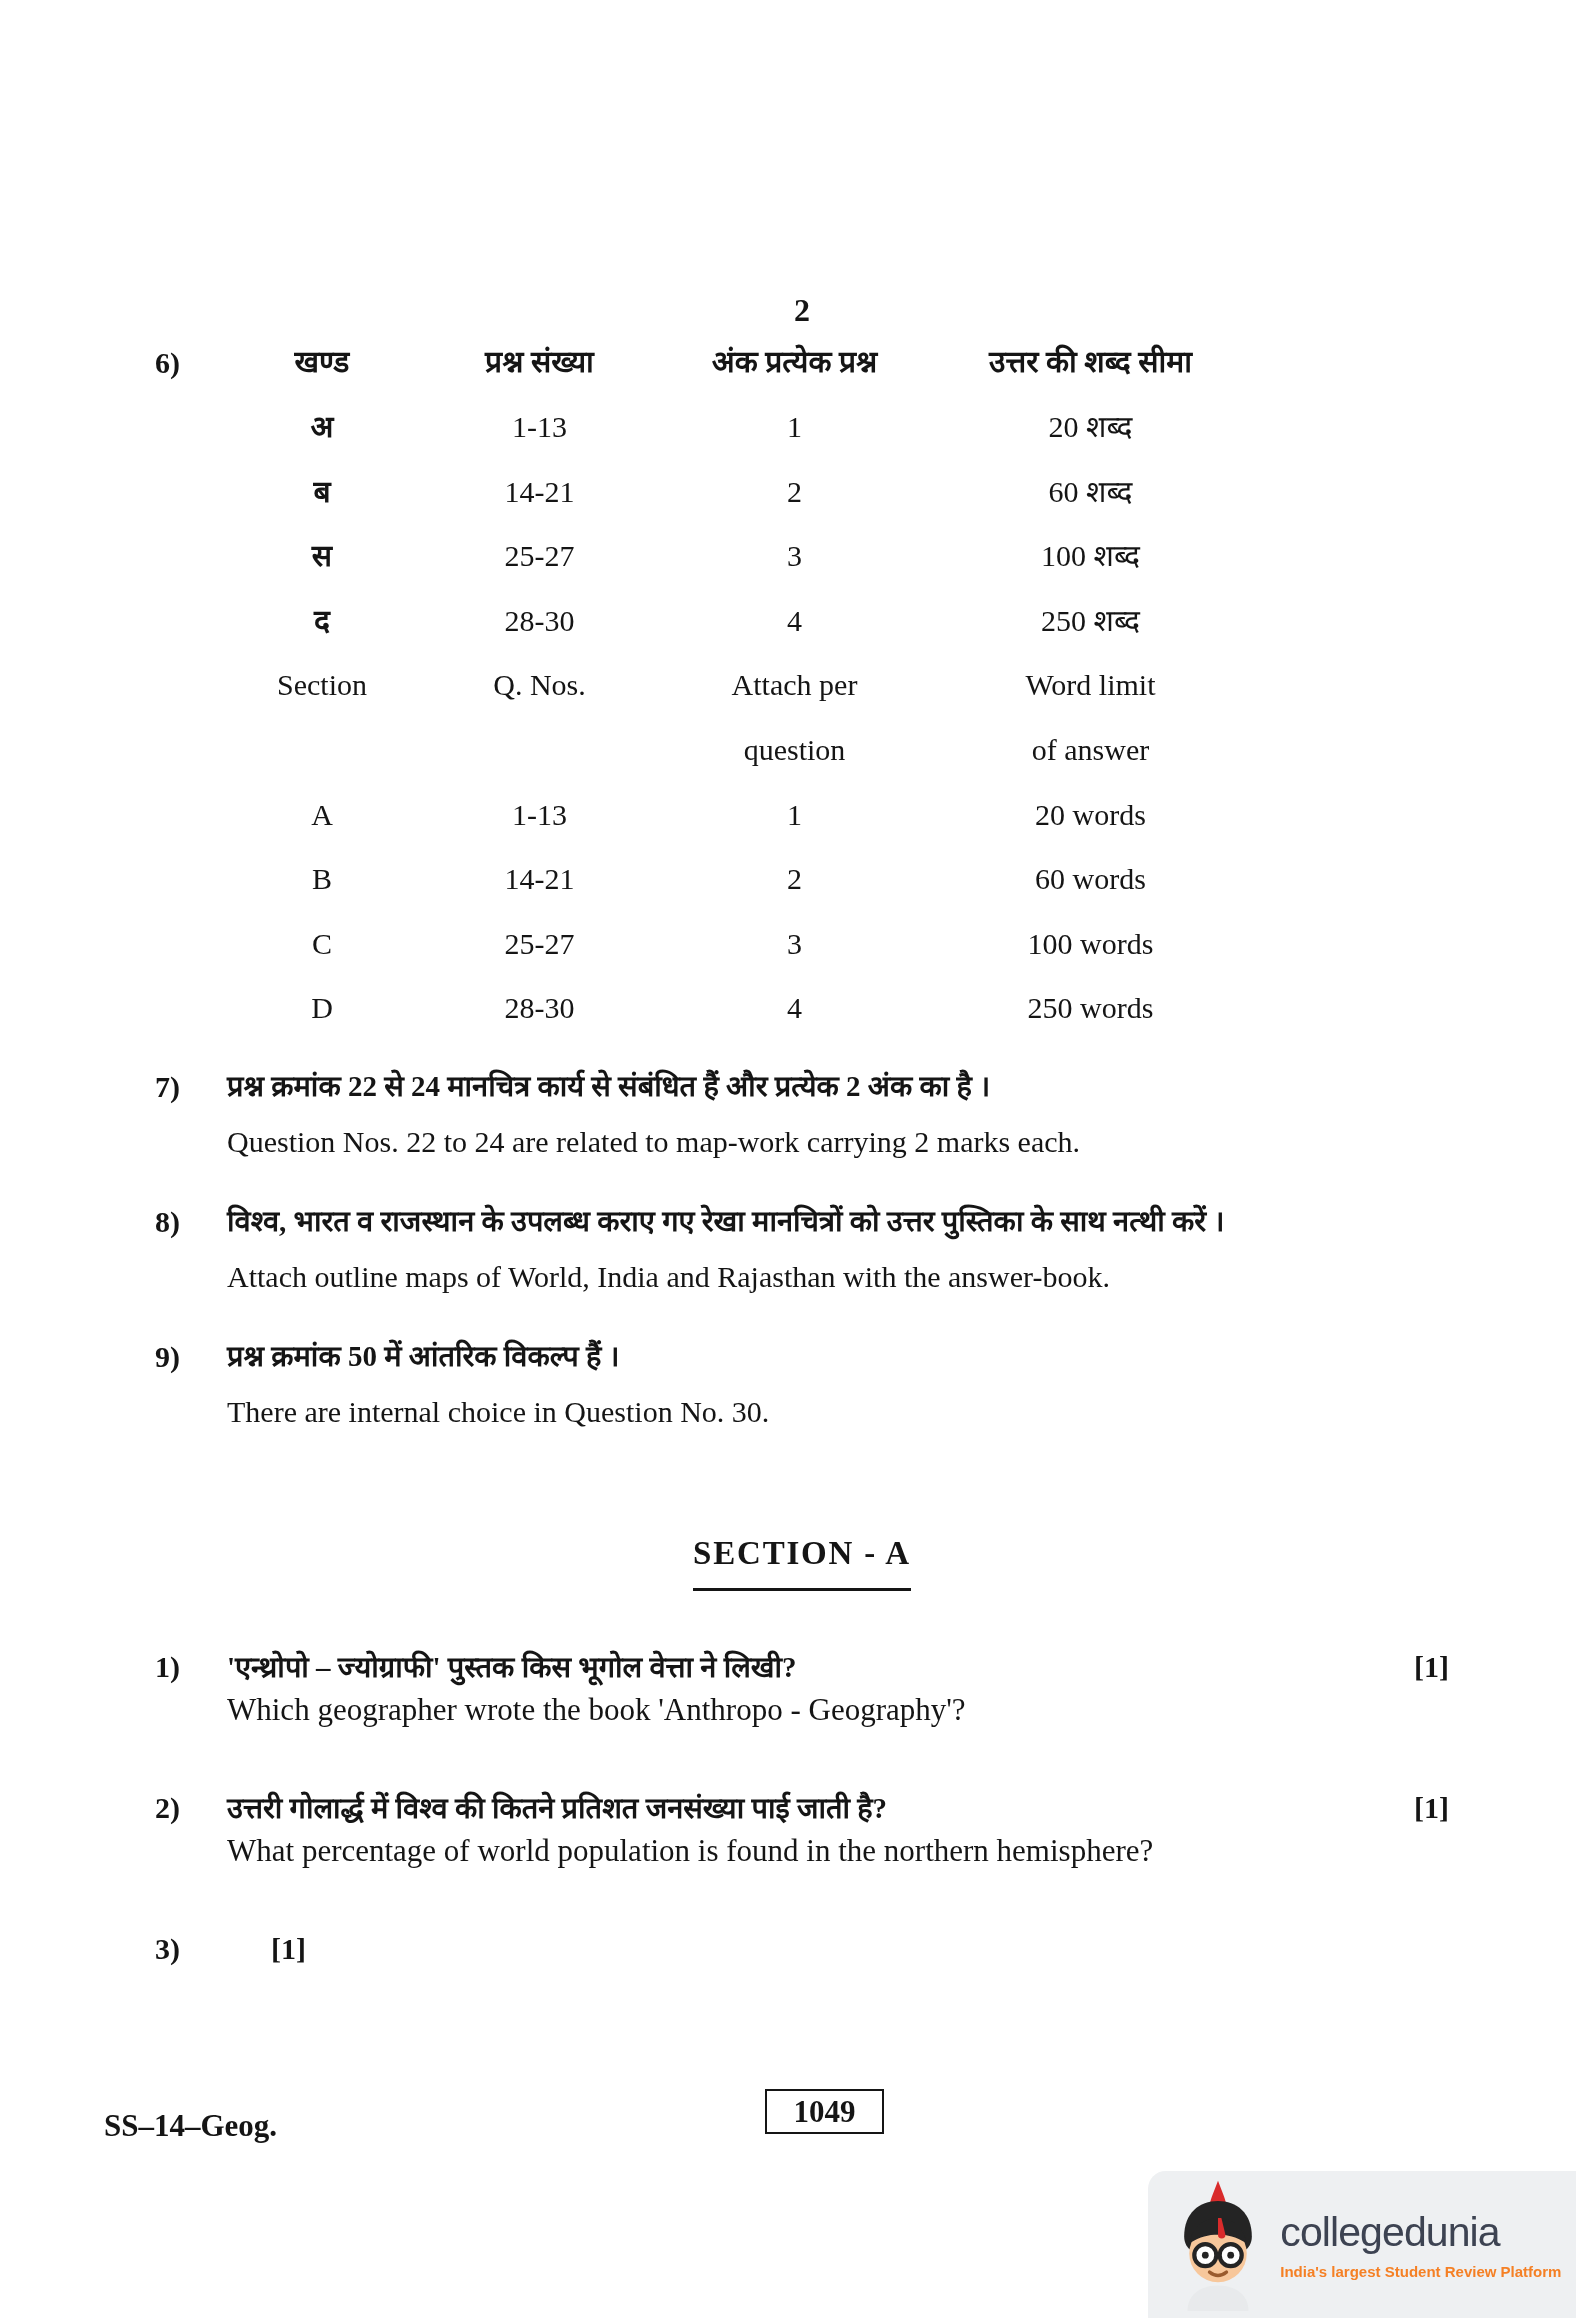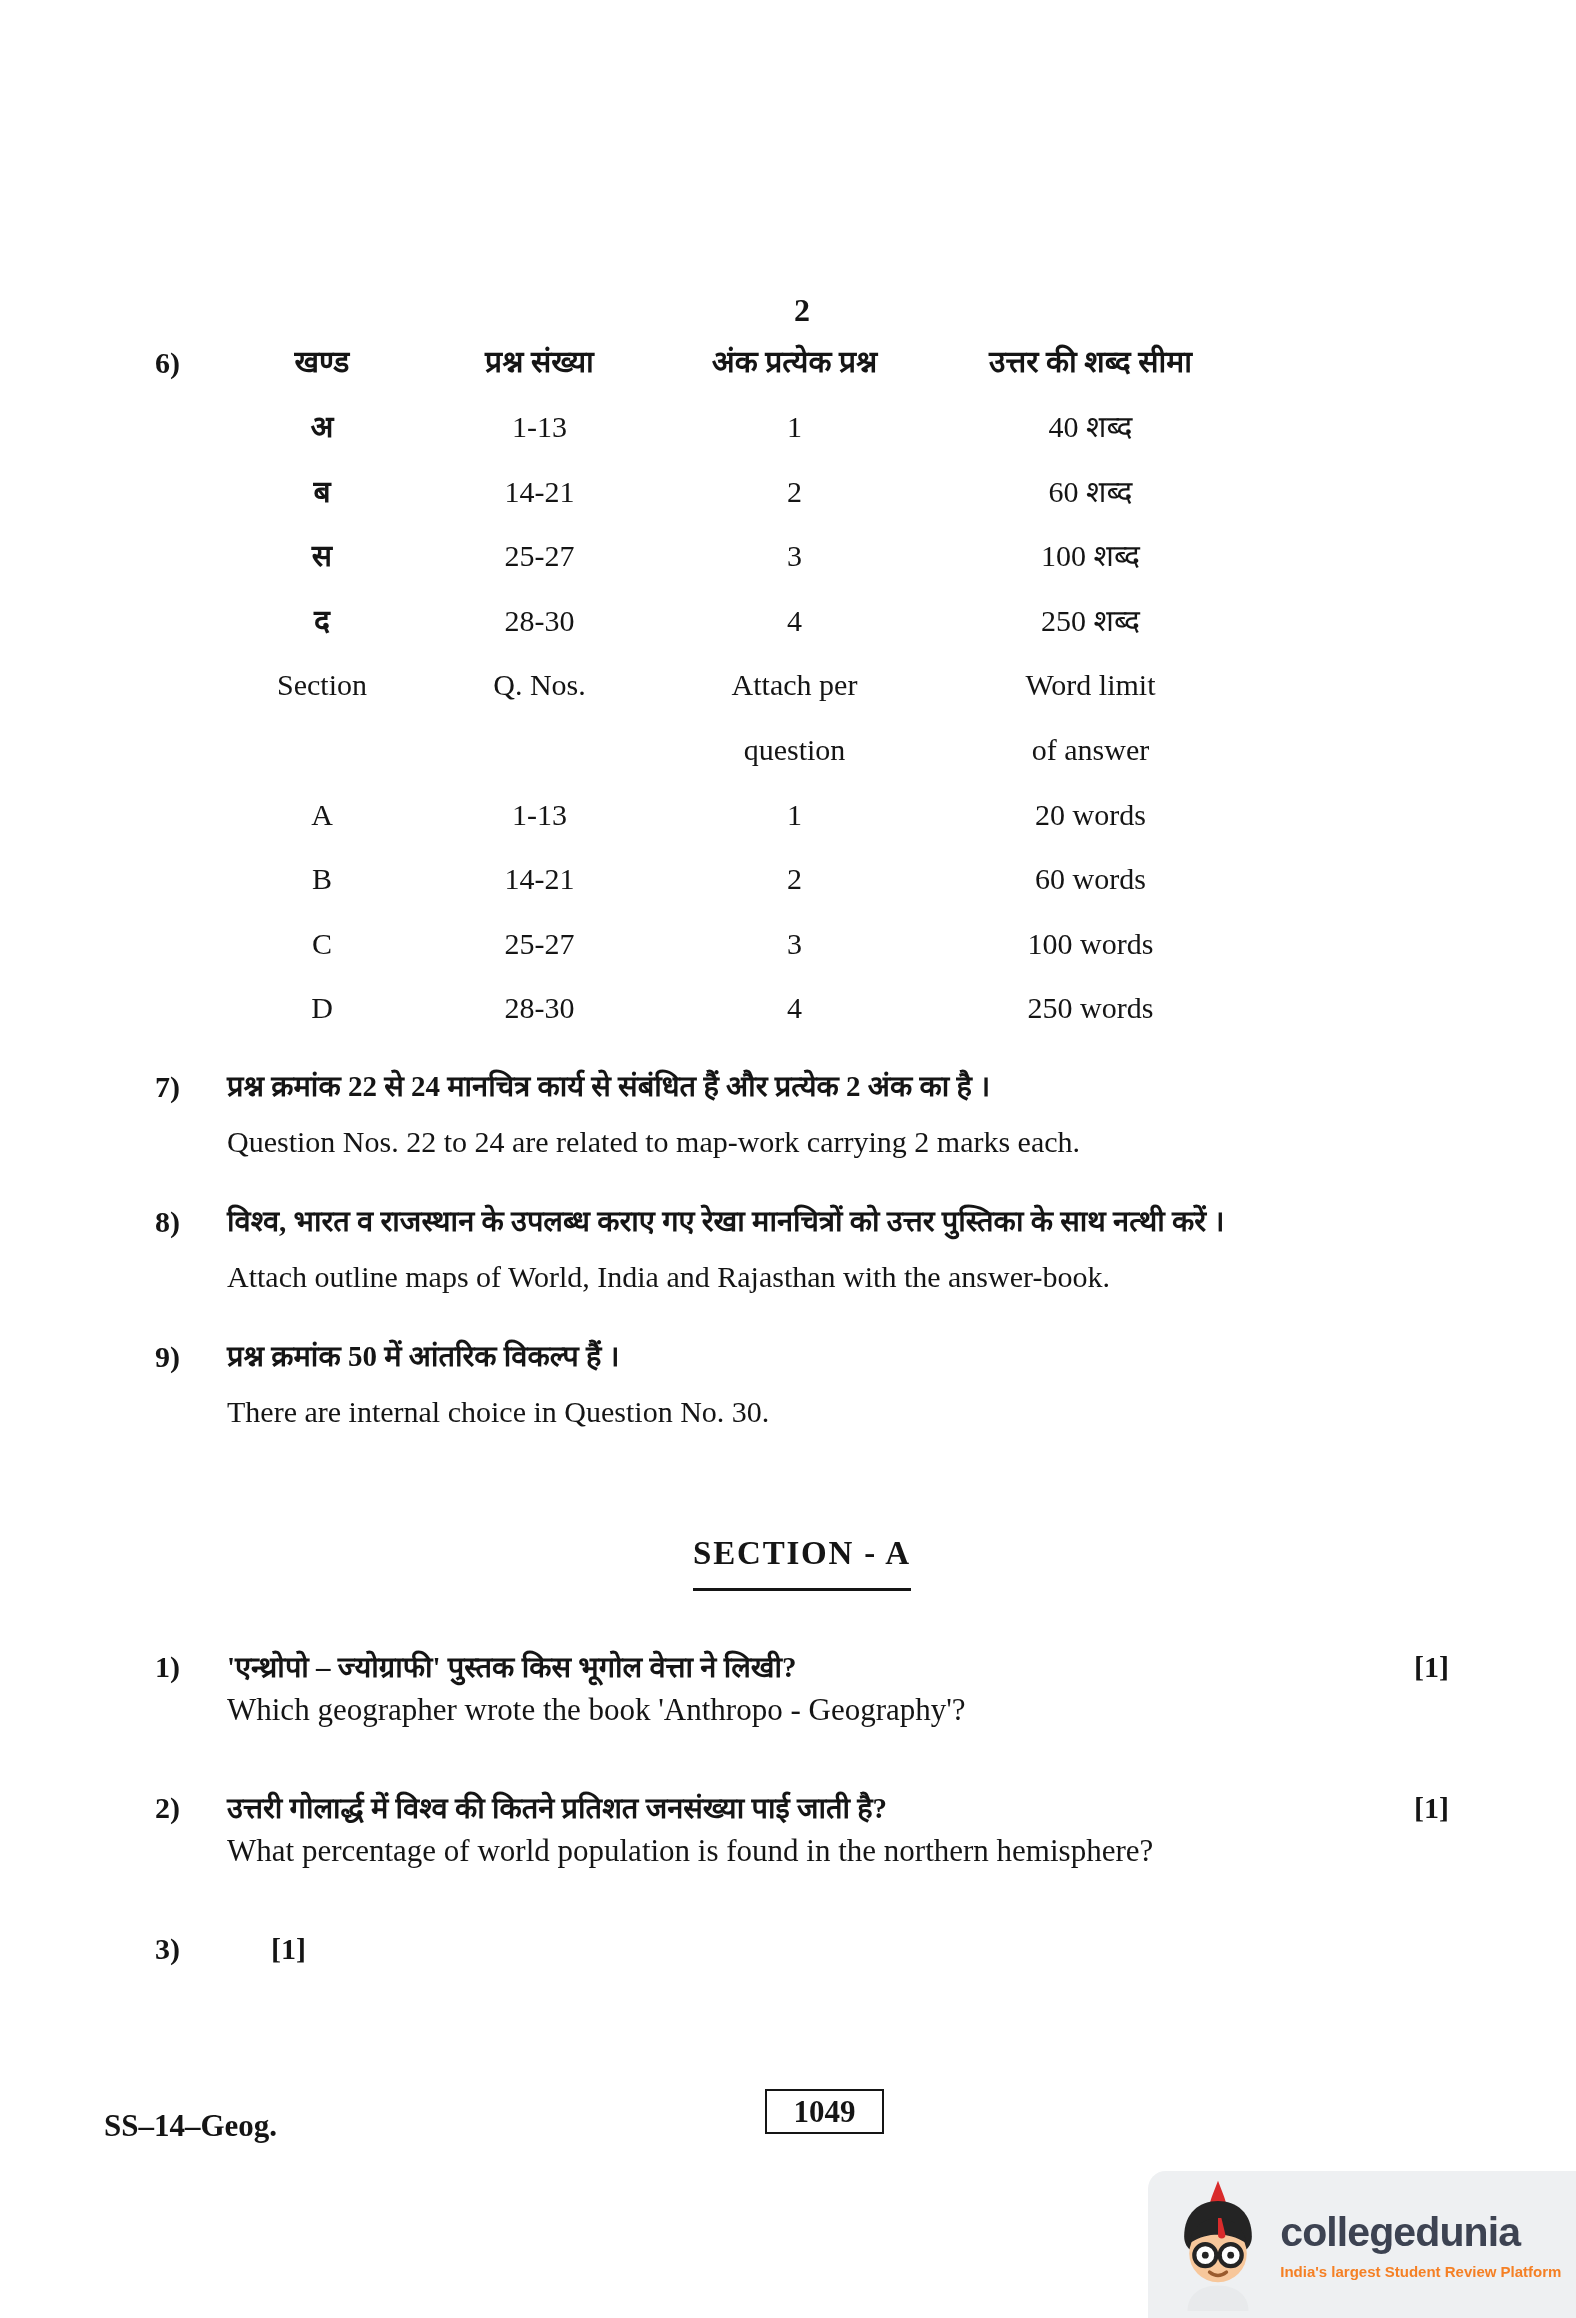--- a/index.html
+++ b/index.html
@@ -63,21 +63,21 @@
     width:429px;height:148px;
     background:#eef0f2;
     border-top-left-radius:17.7px;
     display:flex;align-items:center;
     padding-left:17.7px;box-sizing:border-box;
   }
   .mascot{width:104px;height:132px;flex:0 0 104px;}
   .brand-text{margin-left:10.6px;}
   .brand-name{
     font-family:"Liberation Sans","DejaVu Sans",sans-serif;
-    font-weight:bold;font-size:41px;line-height:46px;color:#3d4352;
+    font-weight:normal;font-size:41px;line-height:46px;color:#3d4352;
     letter-spacing:-0.9px;
   }
   .brand-tagline{
     font-family:"Liberation Sans","DejaVu Sans",sans-serif;
     font-weight:bold;font-size:15px;line-height:19.4px;color:#f58025;
     margin-top:7px;
   }
 </style>
 </head>
 <body>
@@ -92,21 +92,21 @@
       <div class="mtable">
 
         <div class="hd">खण्ड</div>
         <div class="hd">प्रश्न संख्या</div>
         <div class="hd">अंक प्रत्येक प्रश्न</div>
         <div class="hd">उत्तर की शब्द सीमा</div>
 
         <div class="hd">अ</div>
         <div>1-13</div>
         <div>1</div>
-        <div>40 शब्द</div>
+        <div>20 शब्द</div>
 
         <div class="hd">ब</div>
         <div>14-21</div>
         <div>2</div>
         <div>60 शब्द</div>
 
         <div class="hd">स</div>
         <div>25-27</div>
         <div>3</div>
         <div>100 शब्द</div>

